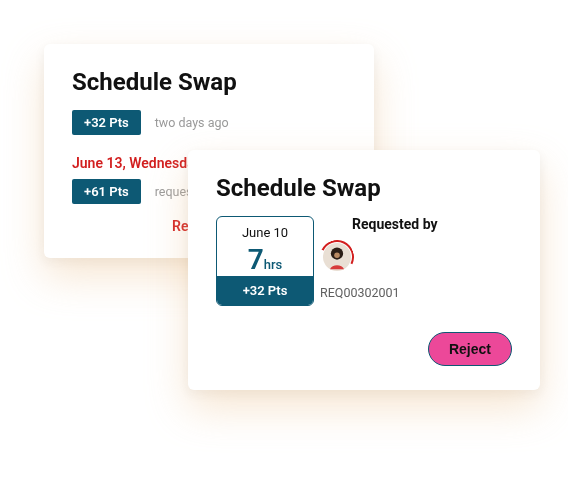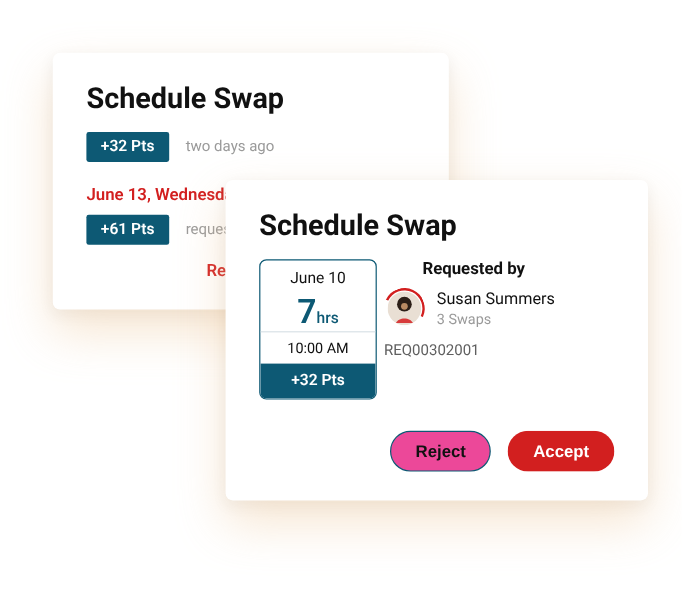--- a/index.html
+++ b/index.html
@@ -174,43 +174,37 @@
 
 <div class="card card-front">
   <h2>Schedule Swap</h2>
 
   <div class="detail-row">
     <div class="slot-card">
       <div class="slot-date">June 10</div>
       <div class="slot-hours">
         <span>7</span><small>hrs</small>
       </div>
-      <div class="slot-time">10:00 AM</div>
       <div class="slot-pts">+32 Pts</div>
     </div>
 
     <div class="req-col">
       <div class="req-label">Requested by</div>
       <div class="req-person">
         <div class="avatar">
           <div class="avatar-inner">
             <svg viewBox="0 0 32 32">
               <circle cx="16" cy="16" r="16" fill="#e9dfd4"></circle>
               <circle cx="16" cy="12" r="7" fill="#2b1e17"></circle>
               <circle cx="16" cy="14" r="3.2" fill="#b98a63"></circle>
               <path d="M8 30c2-6 14-6 16 0" fill="#d73b3b"></path>
             </svg>
           </div>
         </div>
-        <div>
-          <div class="req-name">Susan Summers</div>
-          <div class="req-sub">3 Swaps</div>
-        </div>
       </div>
       <div class="req-id">REQ00302001</div>
     </div>
   </div>
 
   <div class="actions">
     <button class="btn btn-reject">Reject</button>
-    <button class="btn btn-accept">Accept</button>
   </div>
 </div>
 
 </body></html>

